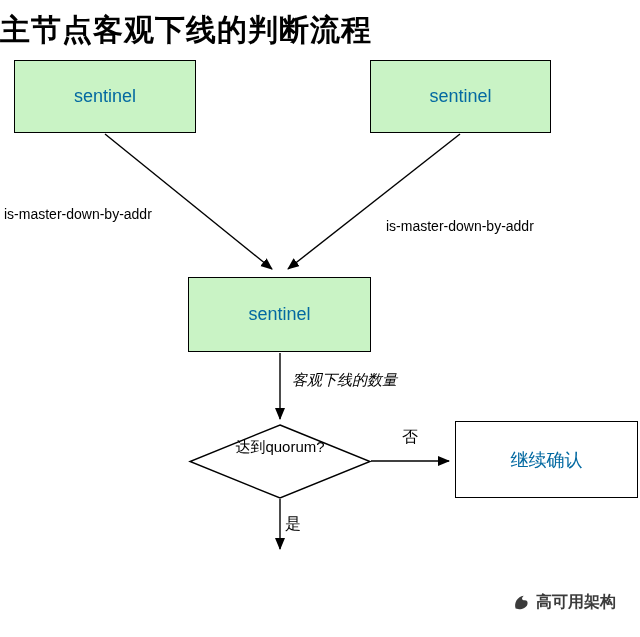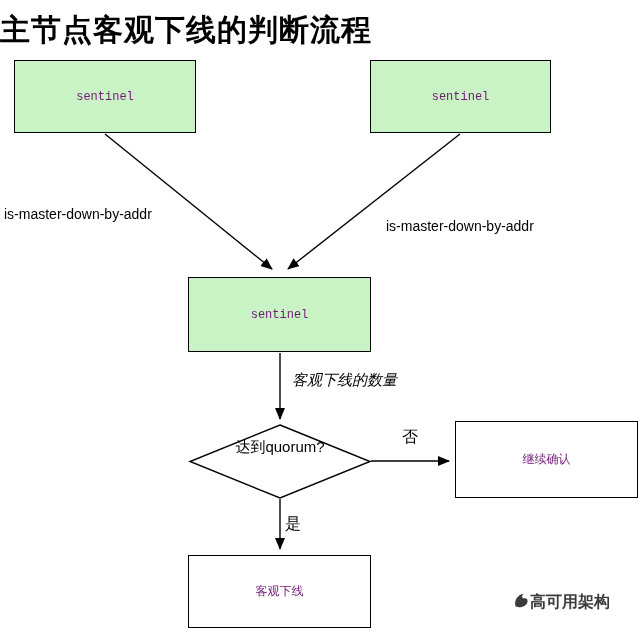--- a/index.html
+++ b/index.html
@@ -41,24 +41,23 @@
     stroke: var(--node-border, #000);
     stroke-width: 1.4;
   }
   .node {
     position: absolute;
     display: flex;
     align-items: center;
     justify-content: center;
     border: 1px solid var(--node-border, #000);
     background: #ffffff;
-    font-size: 12px;
-    color: #701a75;
+    font-size: 18px;
+    color: #0369a1;
     text-align: center;
-    font-family: Liberation Mono, monospace;
   }
   .node.green { background: var(--sentinel-fill, #c9f3c5); }
   .decision-label {
     position: absolute;
     left: 190px;
     top: 411px;
     width: 180px;
     height: 73px;
     display: flex;
     align-items: center;
@@ -72,21 +71,22 @@
     font-size: 14px;
     color: #000;
   }
   .edge-label.cn { font-size: 15px; }
   .edge-label.single { font-size: 16px; }
   .watermark {
     position: absolute;
     left: 512px;
     top: 592px;
     display: flex;
-    gap: 0;
+    align-items: center;
+    gap: 6px;
     font-size: 16px;
     font-weight: bold;
     color: var(--watermark-text, #3b3b3b);
   }
   .watermark svg { display: block; }
 </style>
 </head>
 <body>
 
 <div class="canvas">
@@ -120,23 +120,20 @@
   </div>
 
   <div class="decision-label">
     <span>达到quorum?</span>
   </div>
 
   <div class="node" style="left:455px; top:421px; width:183px; height:77px;">
     <span>继续确认</span>
   </div>
 
-  <div class="node" style="left:188px; top:555px; width:183px; height:73px;">
-    <span>客观下线</span>
-  </div>
 
   <div class="edge-label" style="left:4px; top:206px;">is-master-down-by-addr</div>
 
   <div class="edge-label" style="left:386px; top:218px;">is-master-down-by-addr</div>
 
   <div class="edge-label cn" style="left:292px; top:371px;font-style:italic;">客观下线的数量</div>
 
   <div class="edge-label single" style="left:402px; top:427px;">否</div>
 
   <div class="edge-label single" style="left:285px; top:514px;">是</div>

